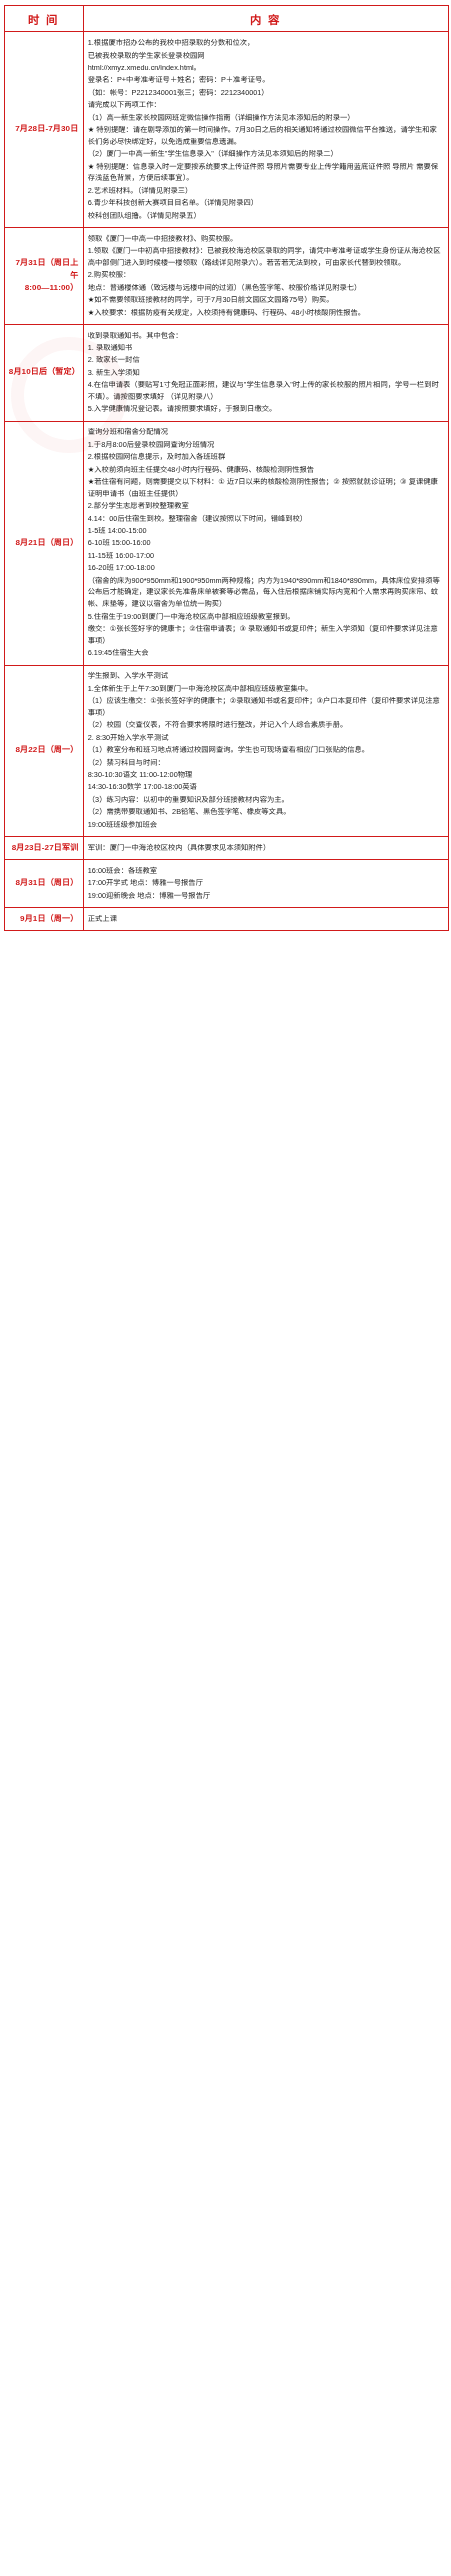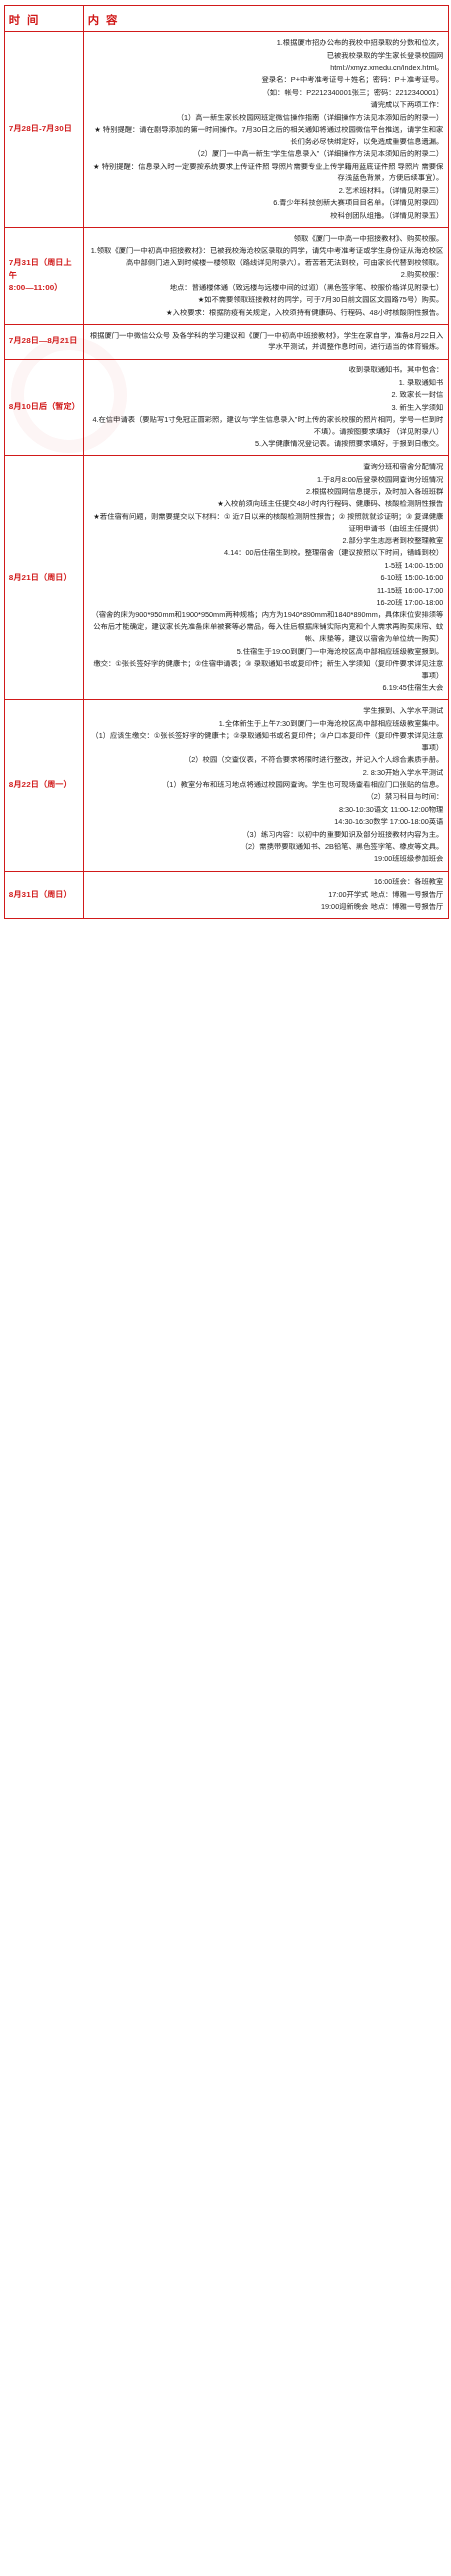--- a/index.html
+++ b/index.html
@@ -29,36 +29,36 @@
   table.schedule td{
     border:1.2px solid #d11a1a;
     vertical-align:middle;
     padding:4.8px 4.2px;
   }
   thead th{
     color:#d11a1a;
     font-size:11.4px;
     font-weight:bold;
     letter-spacing:1.8px;
-    text-align:left;
+    text-align:center;
     padding:4.2px 2.4px;
   }
   td.date{
     color:#d11a1a;
     font-weight:bold;
     font-size:8.1px;
-    text-align:left;
+    text-align:right;
     line-height:1.55;
     letter-spacing:0.1px;
   }
   td.content{
     font-size:7.3px;
     line-height:1.62;
     color:#1c1c1c;
-    text-align:right;
+    text-align:left;
     vertical-align:top;
     padding:5.4px 4.8px 6px 4.8px;
   }
   td.content p{margin:0 0 0.6px 0;}
   .link{color:#1c1c1c;word-break:break-all;}
   
   .wm{
     position:absolute;
     border-radius:50%;
     border:13.2px solid rgba(209,26,26,0.045);
@@ -113,28 +113,20 @@
             <div>7月31日（周日上午</div>
             <div>8:00—11:00）</div>
           </td>
           <td class="content">
             <p>领取《厦门一中高一中招接教材》、购买校服。</p>
             <p>1.领取《厦门一中初高中招接教材》：已被我校海沧校区录取的同学，请凭中考准考证或学生身份证从海沧校区高中部侧门进入到时候楼一楼领取（路线详见附录六）。若苦若无法到校，可由家长代替到校领取。</p>
             <p>2.购买校服：</p>
             <p>地点：普通楼体通（致远楼与远楼中间的过道）（黑色签字笔、校服价格详见附录七）</p>
             <p>★如不需要领取班接教材的同学，可于7月30日前文园区文园路75号）购买。</p>
             <p>★入校要求：根据防疫有关规定，入校须持有健康码、行程码、48小时核酸阴性报告。</p>
-          </td>
-        </tr>
-        <tr>
-          <td class="date">
-            <div>7月28日—8月21日</div>
-          </td>
-          <td class="content">
-            <p>根据厦门一中微信公众号 及各学科的学习建议和《厦门一中初高中班接教材》，学生在家自学，准备8月22日入学水平测试，并调整作息时间，进行适当的体育锻炼。</p>
           </td>
         </tr>
         <tr>
           <td class="date">
             <div>8月10日后（暂定）</div>
           </td>
           <td class="content">
             <p>收到录取通知书。其中包含：</p>
             <p>1. 录取通知书</p>
             <p>2. 致家长一封信</p>
@@ -179,24 +171,40 @@
             <p>（2）禁习科目与时间：</p>
             <p>8:30-10:30语文  11:00-12:00物理</p>
             <p>14:30-16:30数学  17:00-18:00英语</p>
             <p>（3）练习内容：以初中的重要知识及部分班接教材内容为主。</p>
             <p>（2）需携带要取通知书、2B铅笔、黑色签字笔、橡皮等文具。</p>
             <p>19:00班班级参加班会</p>
           </td>
         </tr>
         <tr>
           <td class="date">
+            <div>8月23日-27日军训</div>
+          </td>
+          <td class="content">
+            <p>军训：厦门一中海沧校区校内（具体要求见本须知附件）</p>
+          </td>
+        </tr>
+        <tr>
+          <td class="date">
             <div>8月31日（周日）</div>
           </td>
           <td class="content">
             <p>16:00班会：各班教室</p>
             <p>17:00开学式   地点：博雅一号报告厅</p>
             <p>19:00迎新晚会   地点：博雅一号报告厅</p>
           </td>
         </tr>
+        <tr>
+          <td class="date">
+            <div>9月1日（周一）</div>
+          </td>
+          <td class="content">
+            <p>正式上课</p>
+          </td>
+        </tr>
       </tbody>
   </table>
 </div>
 
 
 </body></html>

